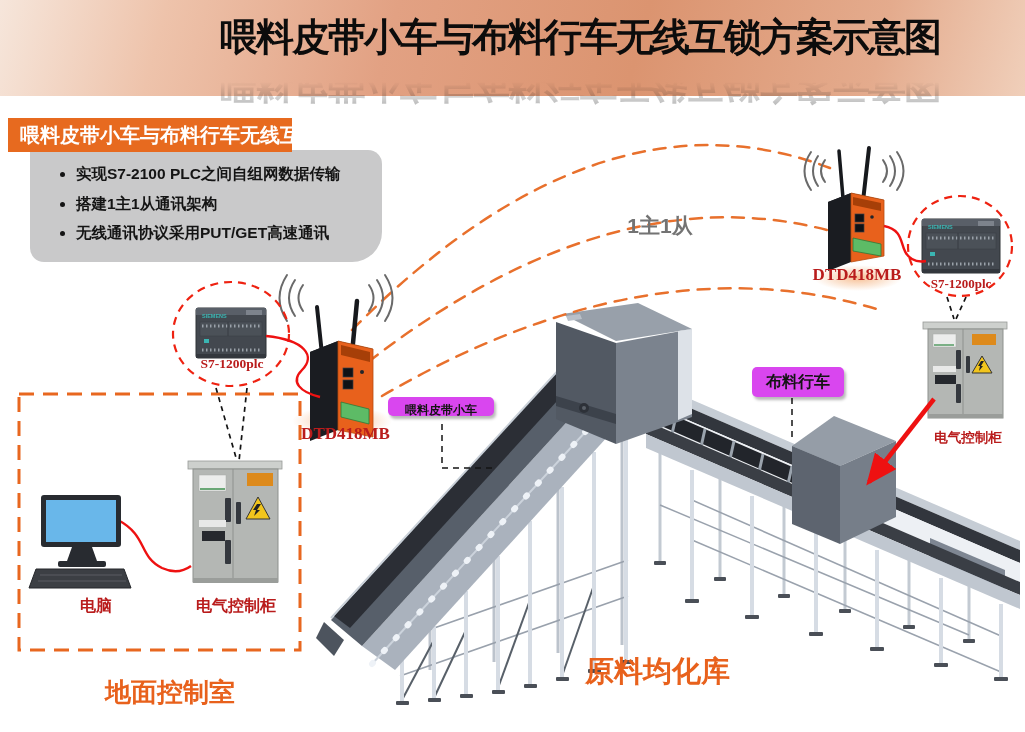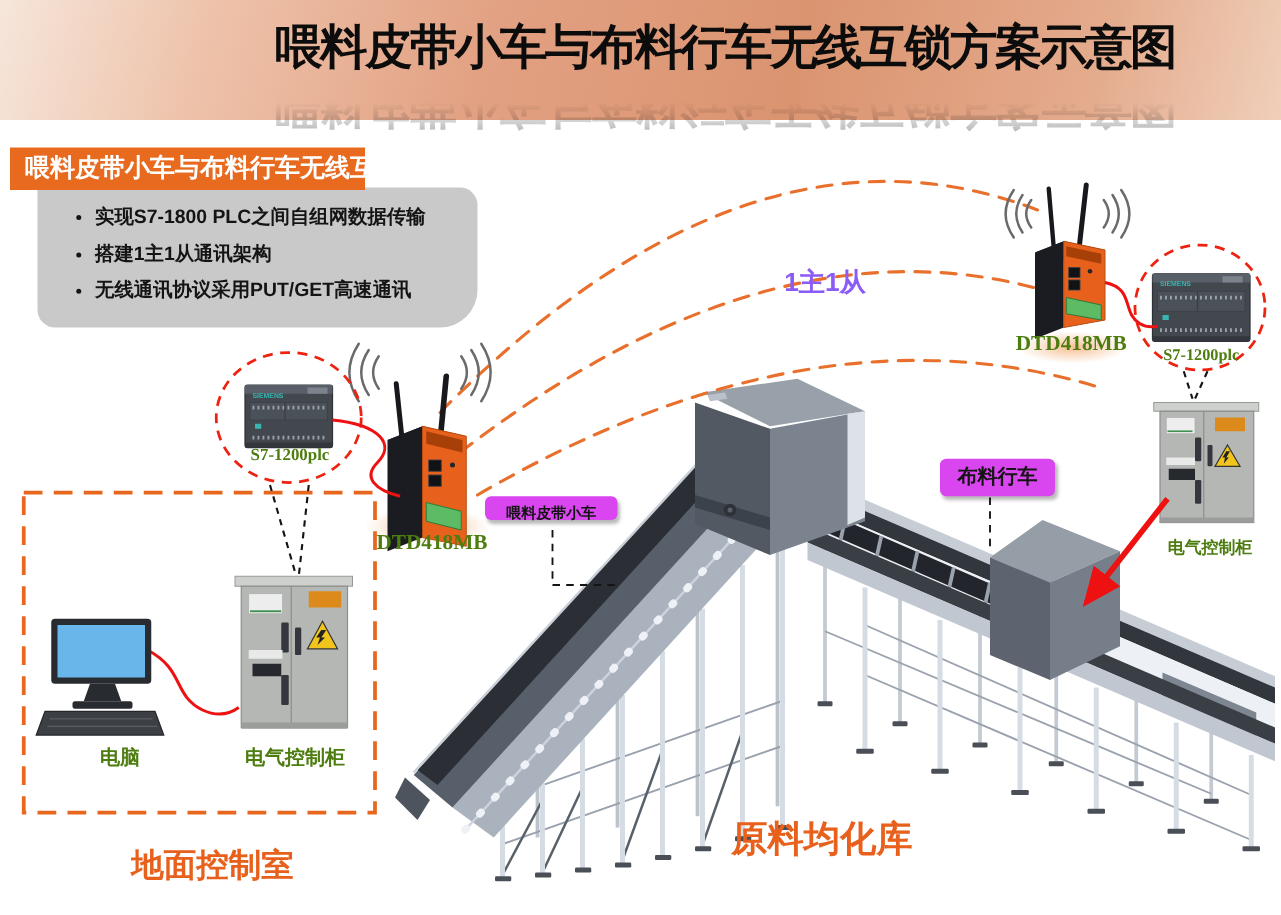--- a/index.html
+++ b/index.html
@@ -21,21 +21,21 @@
          mask-image:linear-gradient(to bottom,rgba(0,0,0,.40),transparent 55%);}
   
   .info-box{position:absolute;left:30px;top:150px;width:352px;height:112px;background:#c9c9ca;
             border-radius:0 14px 30px 14px;}
   .info-banner{position:absolute;left:8px;top:118px;width:284px;height:34px;background:#e76a1f;
                color:#fff;font-size:20px;font-weight:800;line-height:34px;padding-left:12px;
                box-sizing:border-box;white-space:nowrap;}
   .info-box ul{margin:0;padding:15px 8px 0 46px;}
   .info-box li{font-size:15.5px;font-weight:800;color:#141414;margin-bottom:11px;line-height:1.2;}
   
-  .lbl{position:absolute;color:#4d7c0f;white-space:nowrap;}
+  .lbl{position:absolute;color:#b91c1c;white-space:nowrap;}
   .serif{font-family:"Liberation Serif","DejaVu Serif",serif;font-weight:700;}
   .tag{position:absolute;background:#d946ef;border-radius:5px;text-align:center;color:#141414;
        font-weight:800;box-shadow:2px 3px 3px rgba(0,0,0,.28);}
   .orange-big{color:#e8611c;font-weight:900;text-align:center;}
   .scene-svg{position:absolute;left:0;top:0;width:1025px;height:732px;}
 </style>
 </head>
 <body>
 
 <div class="stage">
@@ -312,28 +312,28 @@
       <rect x="58" y="561" width="48" height="6" rx="2" fill="#282b30"></rect>
       <polygon points="36,569 124,569 131,588 29,588" fill="#3c3f44" stroke="#24262a"></polygon>
       <path d="M40 575 L122 575 M38 581 L126 581" stroke="#5a5d63" stroke-width="1"></path>
     </g>
 
     <path d="M934 399 L869 482" stroke="#ee1111" stroke-width="4.5" fill="none" marker-end="url(#arrowR)"></path>
   </svg>
 
   <div class="info-box">
     <ul>
-      <li>实现S7-1800 PLC之间自组网数据传输</li>
+      <li>实现S7-2100 PLC之间自组网数据传输</li>
       <li>搭建1主1从通讯架构</li>
       <li>无线通讯协议采用PUT/GET高速通讯</li>
     </ul>
   </div>
   <div class="info-banner">喂料皮带小车与布料行车无线互锁</div>
 
-  <div class="lbl" style="left:600px;top:212px;width:120px;text-align:center;font-size:21px;font-weight:800;color:#8b5cf6;">1主1从</div>
+  <div class="lbl" style="left:600px;top:212px;width:120px;text-align:center;font-size:21px;font-weight:800;color:#737373;">1主1从</div>
 
   <div class="lbl serif" style="left:186px;top:356px;width:92px;text-align:center;font-size:13.5px;">S7-1200plc</div>
   <div class="lbl serif" style="left:293px;top:424px;width:105px;text-align:center;font-size:17px;">DTD418MB</div>
   <div class="lbl serif" style="left:802px;top:265px;width:110px;text-align:center;font-size:17px;">DTD418MB</div>
   <div class="lbl serif" style="left:916px;top:276px;width:90px;text-align:center;font-size:13px;">S7-1200plc</div>
 
   <div class="tag" style="left:388px;top:397px;width:106px;height:19px;line-height:27px;font-size:12px;">喂料皮带小车</div>
   <div class="tag" style="left:752px;top:367px;width:92px;height:30px;line-height:30px;font-size:16px;">布料行车</div>
 
   <div class="lbl" style="left:50px;top:596px;width:62px;text-align:right;font-size:16px;font-weight:800;">电脑</div>

